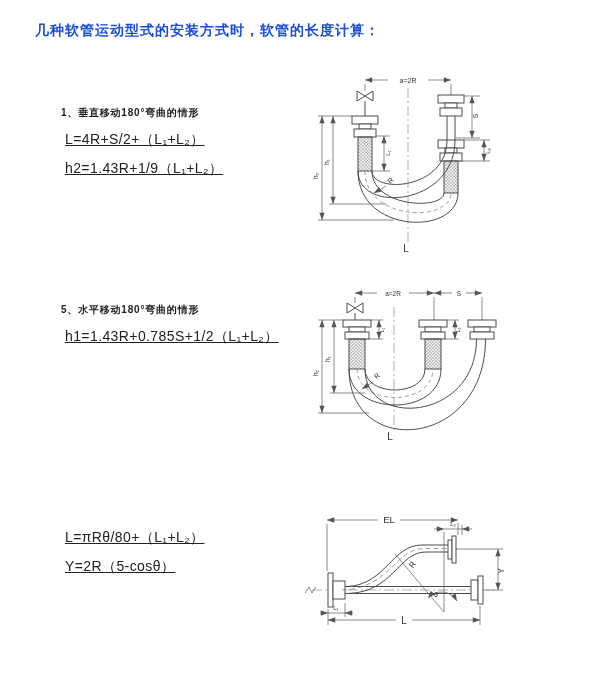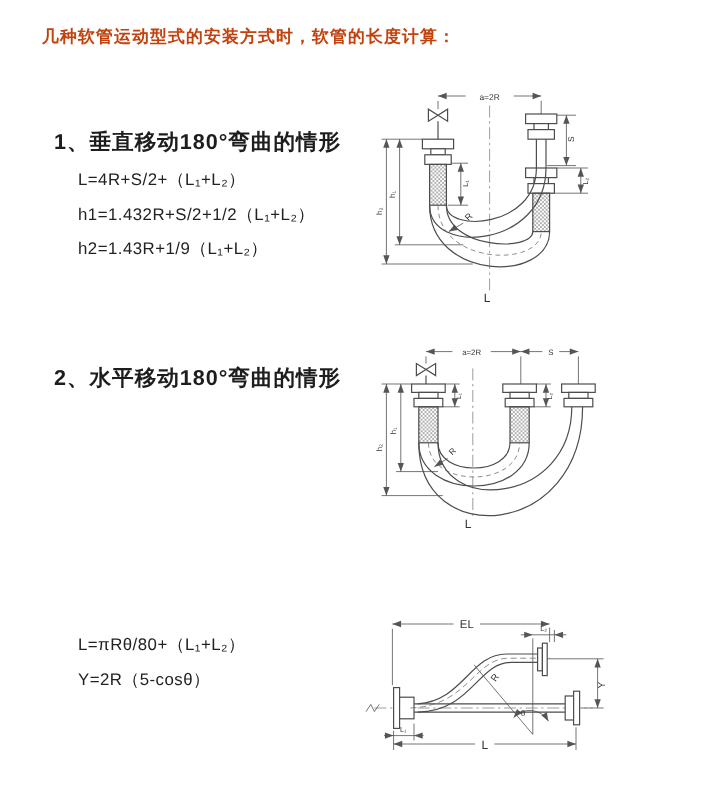--- a/index.html
+++ b/index.html
@@ -2,26 +2,26 @@
 <html><head>
 <meta charset="utf-8">
 <style>
   html,body{margin:0;padding:0;}
   body{
     width:600px;height:675px;background:#ffffff;position:relative;overflow:hidden;
     font-family:"Liberation Sans","DejaVu Sans",sans-serif;color:#222;
   }
   .abs{position:absolute;}
   .doc-title{
-    left:35px;top:22px;font-size:14px;font-weight:bold;letter-spacing:1px;color:#c2410c;
+    left:35px;top:22px;font-size:14px;font-weight:bold;letter-spacing:1px;color:#1d4ed8;
   }
   .calc-section .sec-heading{
-    font-size:18px;font-weight:bold;letter-spacing:0.8px;color:#1d1d1d;
-  }
-  .formulas{margin-left:20px;}
+    font-size:10px;font-weight:bold;letter-spacing:0.8px;color:#1d1d1d;margin-left:16px;
+  }
+  .formulas{margin-left:20px;text-decoration:underline;}
   .formula{
     font-size:14px;letter-spacing:0.4px;color:#222;margin-top:11px;white-space:nowrap;
   }
   #sec1{left:45px;top:106px;}
   #sec2{left:45px;top:303px;}
   #sec3{left:45px;top:518px;}
   #diag1{left:310px;top:58px;}
   #diag2{left:305px;top:281px;}
   #diag3{left:300px;top:505px;}
   svg{display:block;}
@@ -29,28 +29,28 @@
 </style>
 </head>
 <body>
 
 <div class="abs doc-title">几种软管运动型式的安装方式时，软管的长度计算：</div>
 
 <div class="abs calc-section" id="sec1">
   <div class="sec-heading">1、垂直移动180°弯曲的情形</div>
   <div class="formulas">
     <div class="formula">L=4R+S/2+（L₁+L₂）</div>
-    <div class="formula">h1=1.432R+S/2+1/2（L₁+L₂）</div>
     <div class="formula">h2=1.43R+1/9（L₁+L₂）</div>
   </div>
 </div>
 
 <div class="abs calc-section" id="sec2">
-  <div class="sec-heading">2、水平移动180°弯曲的情形</div>
+  <div class="sec-heading">5、水平移动180°弯曲的情形</div>
   <div class="formulas">
+    <div class="formula">h1=1.43R+0.785S+1/2（L₁+L₂）</div>
   </div>
 </div>
 
 <div class="abs calc-section" id="sec3">
   <div class="formulas">
     <div class="formula">L=πRθ/80+（L₁+L₂）</div>
     <div class="formula">Y=2R（5-cosθ）</div>
   </div>
 </div>
 

